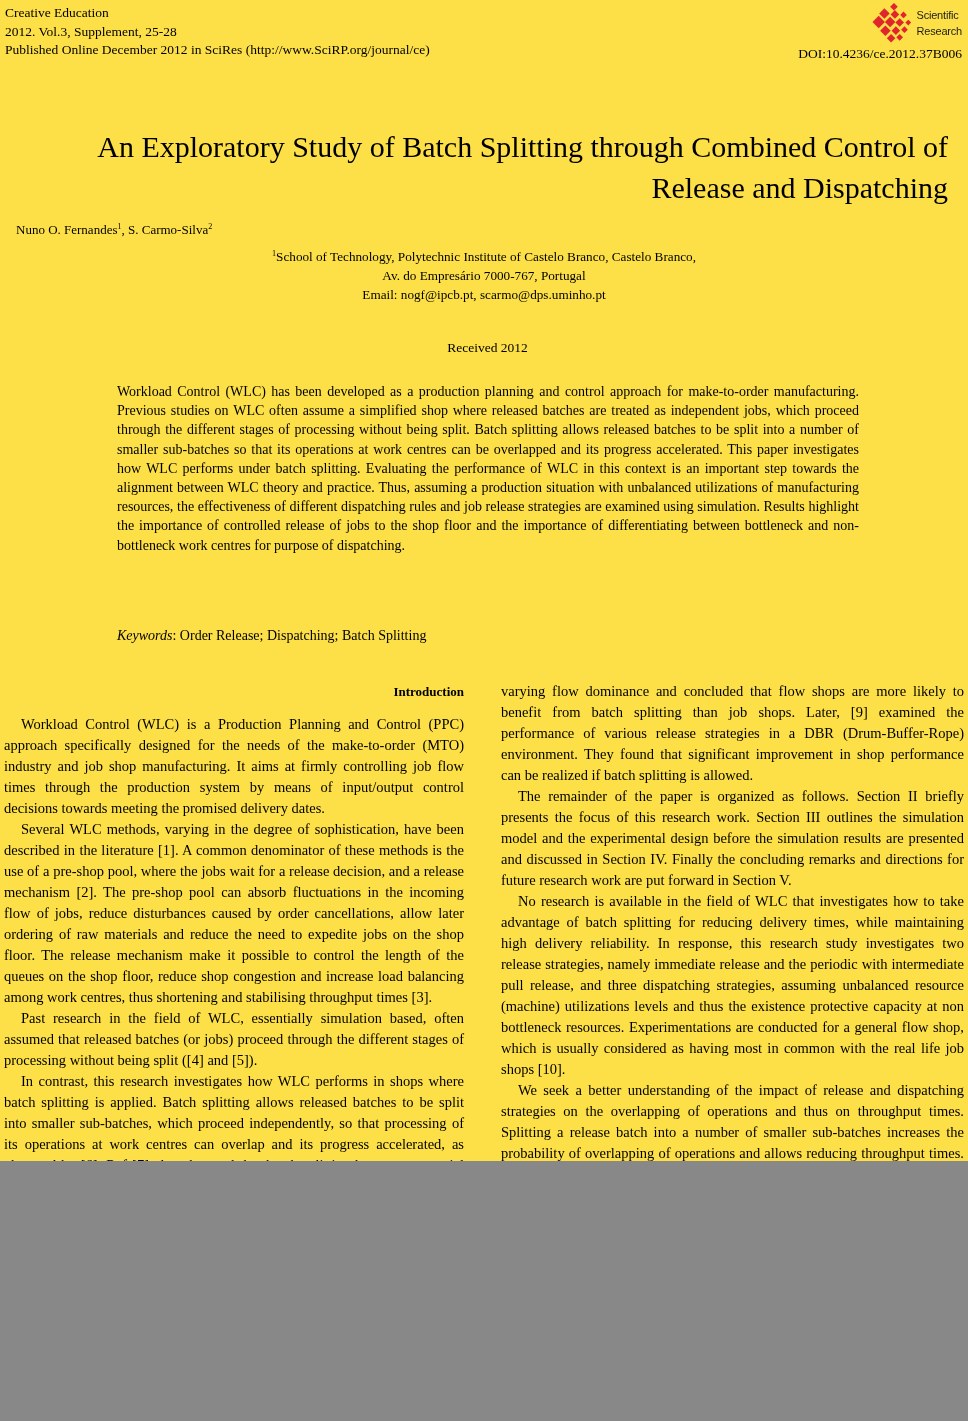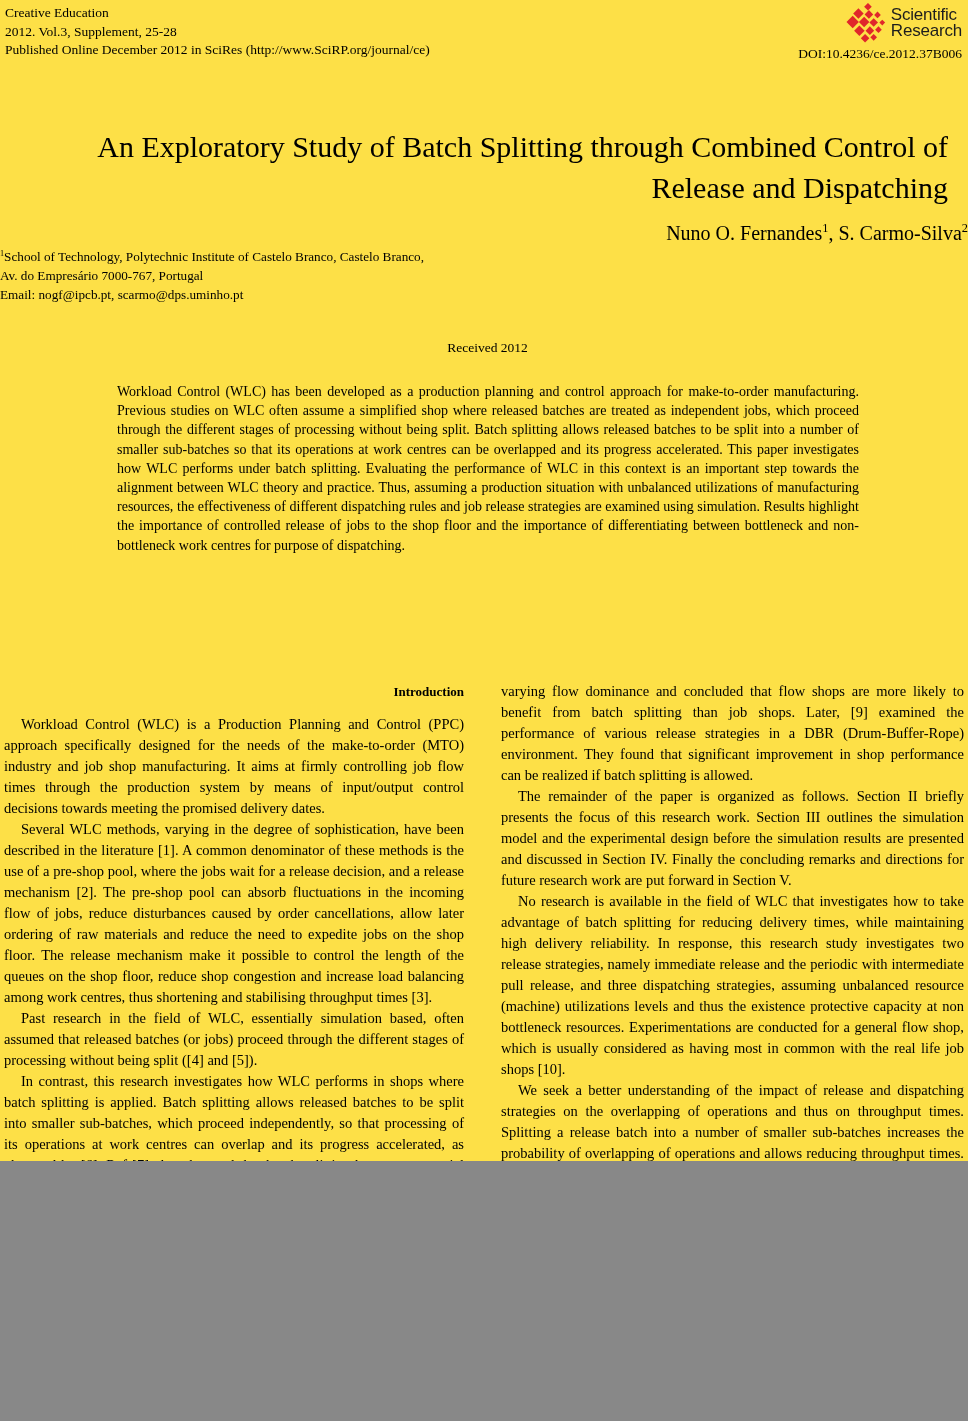--- a/index.html
+++ b/index.html
@@ -12,37 +12,37 @@
   
   .header-left {
     position:absolute; top:4px; left:5px;
     font-size:13.5px; line-height:18.6px; white-space:nowrap;
   }
   .header-right { position:absolute; top:2px; right:6px; text-align:right; }
   .logo-row { display:flex; align-items:center; justify-content:flex-end; gap:3px; }
   .logo-mark { display:block; }
   .logo-text {
     font-family:"Liberation Sans", sans-serif;
-    font-size:17px; line-height:16px; color:#1d1d1d;
+    font-size:11px; line-height:16px; color:#1d1d1d;
     text-align:left; letter-spacing:-0.2px;
   }
   .doi-line { font-size:13.5px; margin-top:2px; white-space:nowrap; }
   
   .paper-title {
     position:absolute; top:106px; left:20px; right:20px;
     text-align:right; font-size:30px; line-height:41px; font-weight:400;
   }
   .authors-line {
     position:absolute; top:222px; left:16px; right:0;
-    text-align:right; font-size:20px;
+    text-align:left; font-size:13px;
   }
   sup { font-size:62%; vertical-align:super; line-height:0; }
   .affiliations {
     position:absolute; top:247px; left:0; right:0;
-    text-align:left; font-size:13.2px; line-height:19px;
+    text-align:center; font-size:13.2px; line-height:19px;
   }
   .received {
     position:absolute; top:340px; left:0; right:0;
     text-align:center; font-size:13.5px;padding-left:7px;
   }
   
   .abstract {
     position:absolute; top:382px; left:117px; width:742px;
     font-size:14px; line-height:19.2px; text-align:justify;
   }
@@ -120,20 +120,23 @@
   <div class="affiliations">
     <div><sup>1</sup><span>School of Technology, Polytechnic Institute of Castelo Branco, Castelo Branco,</span></div>
     <div><sup></sup><span>Av. do Empresário 7000-767, Portugal</span></div>
     <div><sup></sup><span>Email: nogf@ipcb.pt, scarmo@dps.uminho.pt</span></div>
   </div>
 
   <div class="received">Received 2012</div>
 
   <div class="abstract">Workload Control (WLC) has been developed as a production planning and control approach for make-to-order manufacturing. Previous studies on WLC often assume a simplified shop where released batches are treated as independent jobs, which proceed through the different stages of processing without being split. Batch splitting allows released batches to be split into a number of smaller sub-batches so that its operations at work centres can be overlapped and its progress accelerated. This paper investigates how WLC performs under batch splitting. Evaluating the performance of WLC in this context is an important step towards the alignment between WLC theory and practice. Thus, assuming a production situation with unbalanced utilizations of manufacturing resources, the effectiveness of different dispatching rules and job release strategies are examined using simulation. Results highlight the importance of controlled release of jobs to the shop floor and the importance of differentiating between bottleneck and non-bottleneck work centres for purpose of dispatching.</div>
 
+  <div class="keywords">
+    <span class="kw-label">Keywords</span><span>: Order Release; Dispatching; Batch Splitting</span>
+  </div>
 
   <div class="columns">
     <div class="col col-left">
       <h2 class="section-heading">Introduction</h2>
       <p>Workload Control (WLC) is a Production Planning and Control (PPC) approach specifically designed for the needs of the make-to-order (MTO) industry and job shop manufacturing. It aims at firmly controlling job flow times through the production system by means of input/output control decisions towards meeting the promised delivery dates.</p>
       <p>Several WLC methods, varying in the degree of sophistication, have been described in the literature [1]. A common denominator of these methods is the use of a pre-shop pool, where the jobs wait for a release decision, and a release mechanism [2]. The pre-shop pool can absorb fluctuations in the incoming flow of jobs, reduce disturbances caused by order cancellations, allow later ordering of raw materials and reduce the need to expedite jobs on the shop floor. The release mechanism make it possible to control the length of the queues on the shop floor, reduce shop congestion and increase load balancing among work centres, thus shortening and stabilising throughput times [3].</p>
       <p>Past research in the field of WLC, essentially simulation based, often assumed that released batches (or jobs) proceed through the different stages of processing without being split ([4] and [5]).</p>
       <p>In contrast, this research investigates how WLC performs in shops where batch splitting is applied. Batch splitting allows released batches to be split into smaller sub-batches, which proceed independently, so that processing of its operations at work centres can overlap and its progress accelerated, as observed by [6]. Ref [7] also observed that batch splitting has great potential for helping improving due date performance. Ref [8] examined the impact of batch splitting in shops with</p>
     </div>
     <div class="col col-right">

